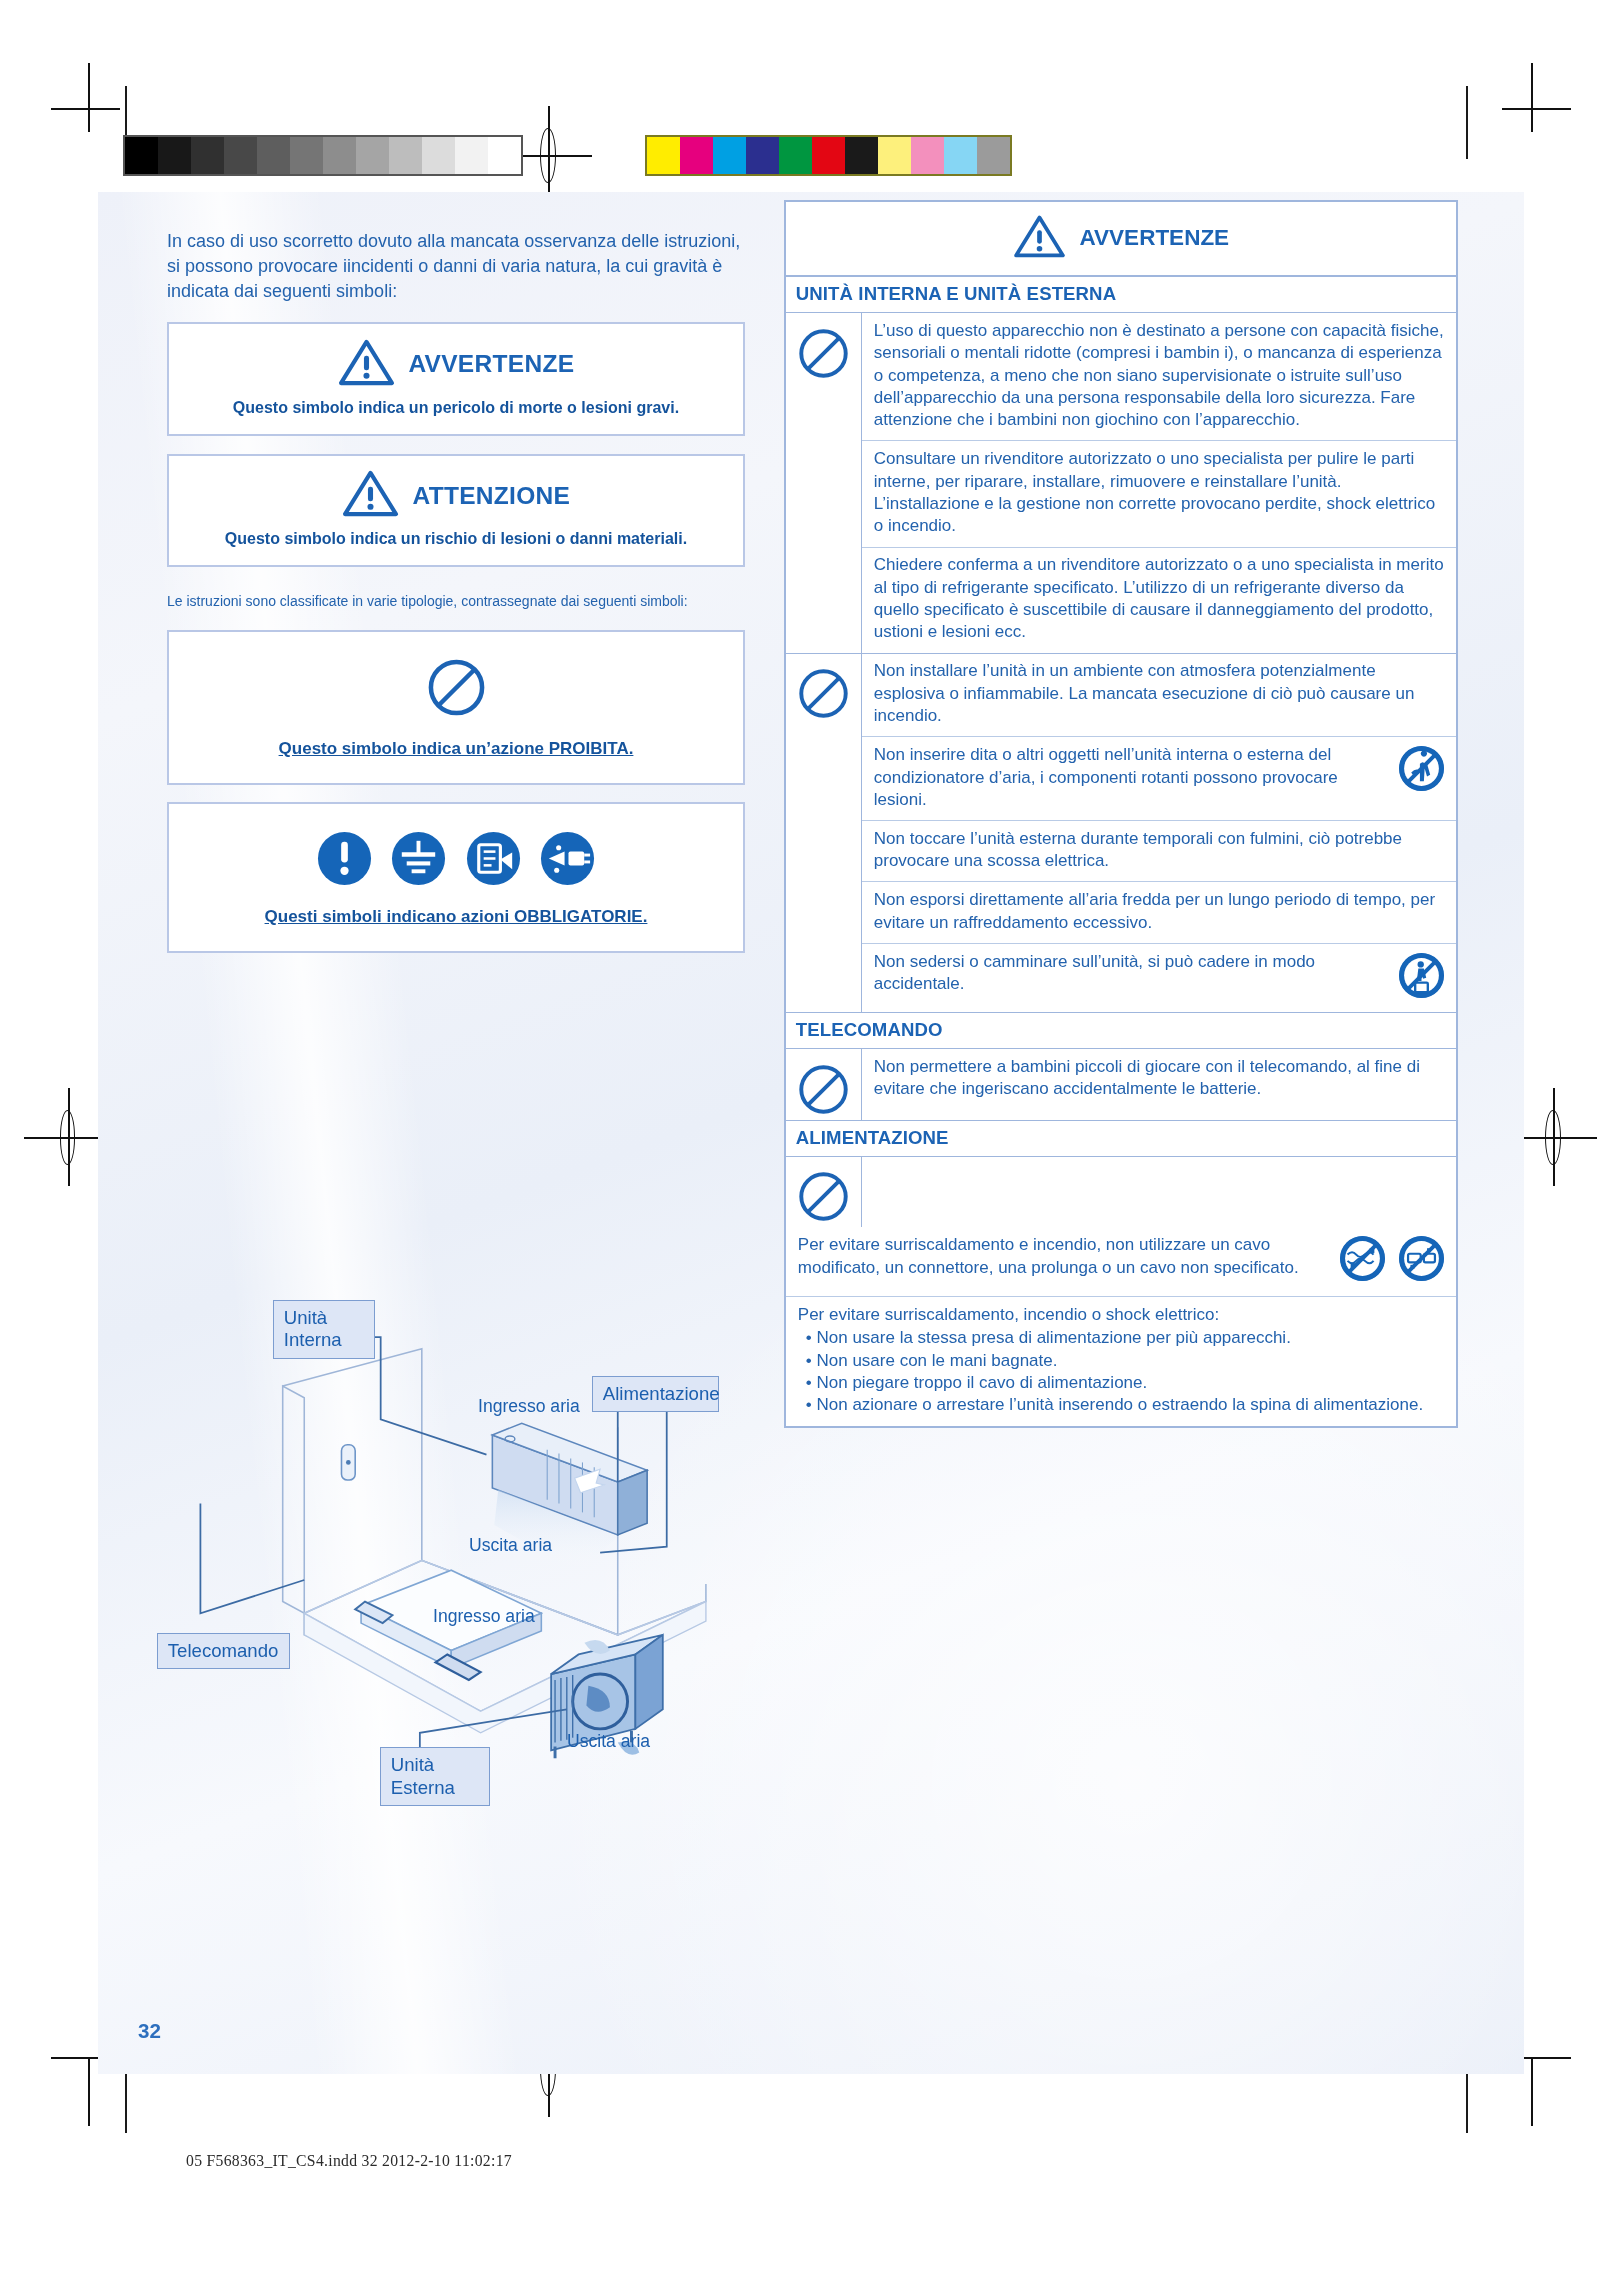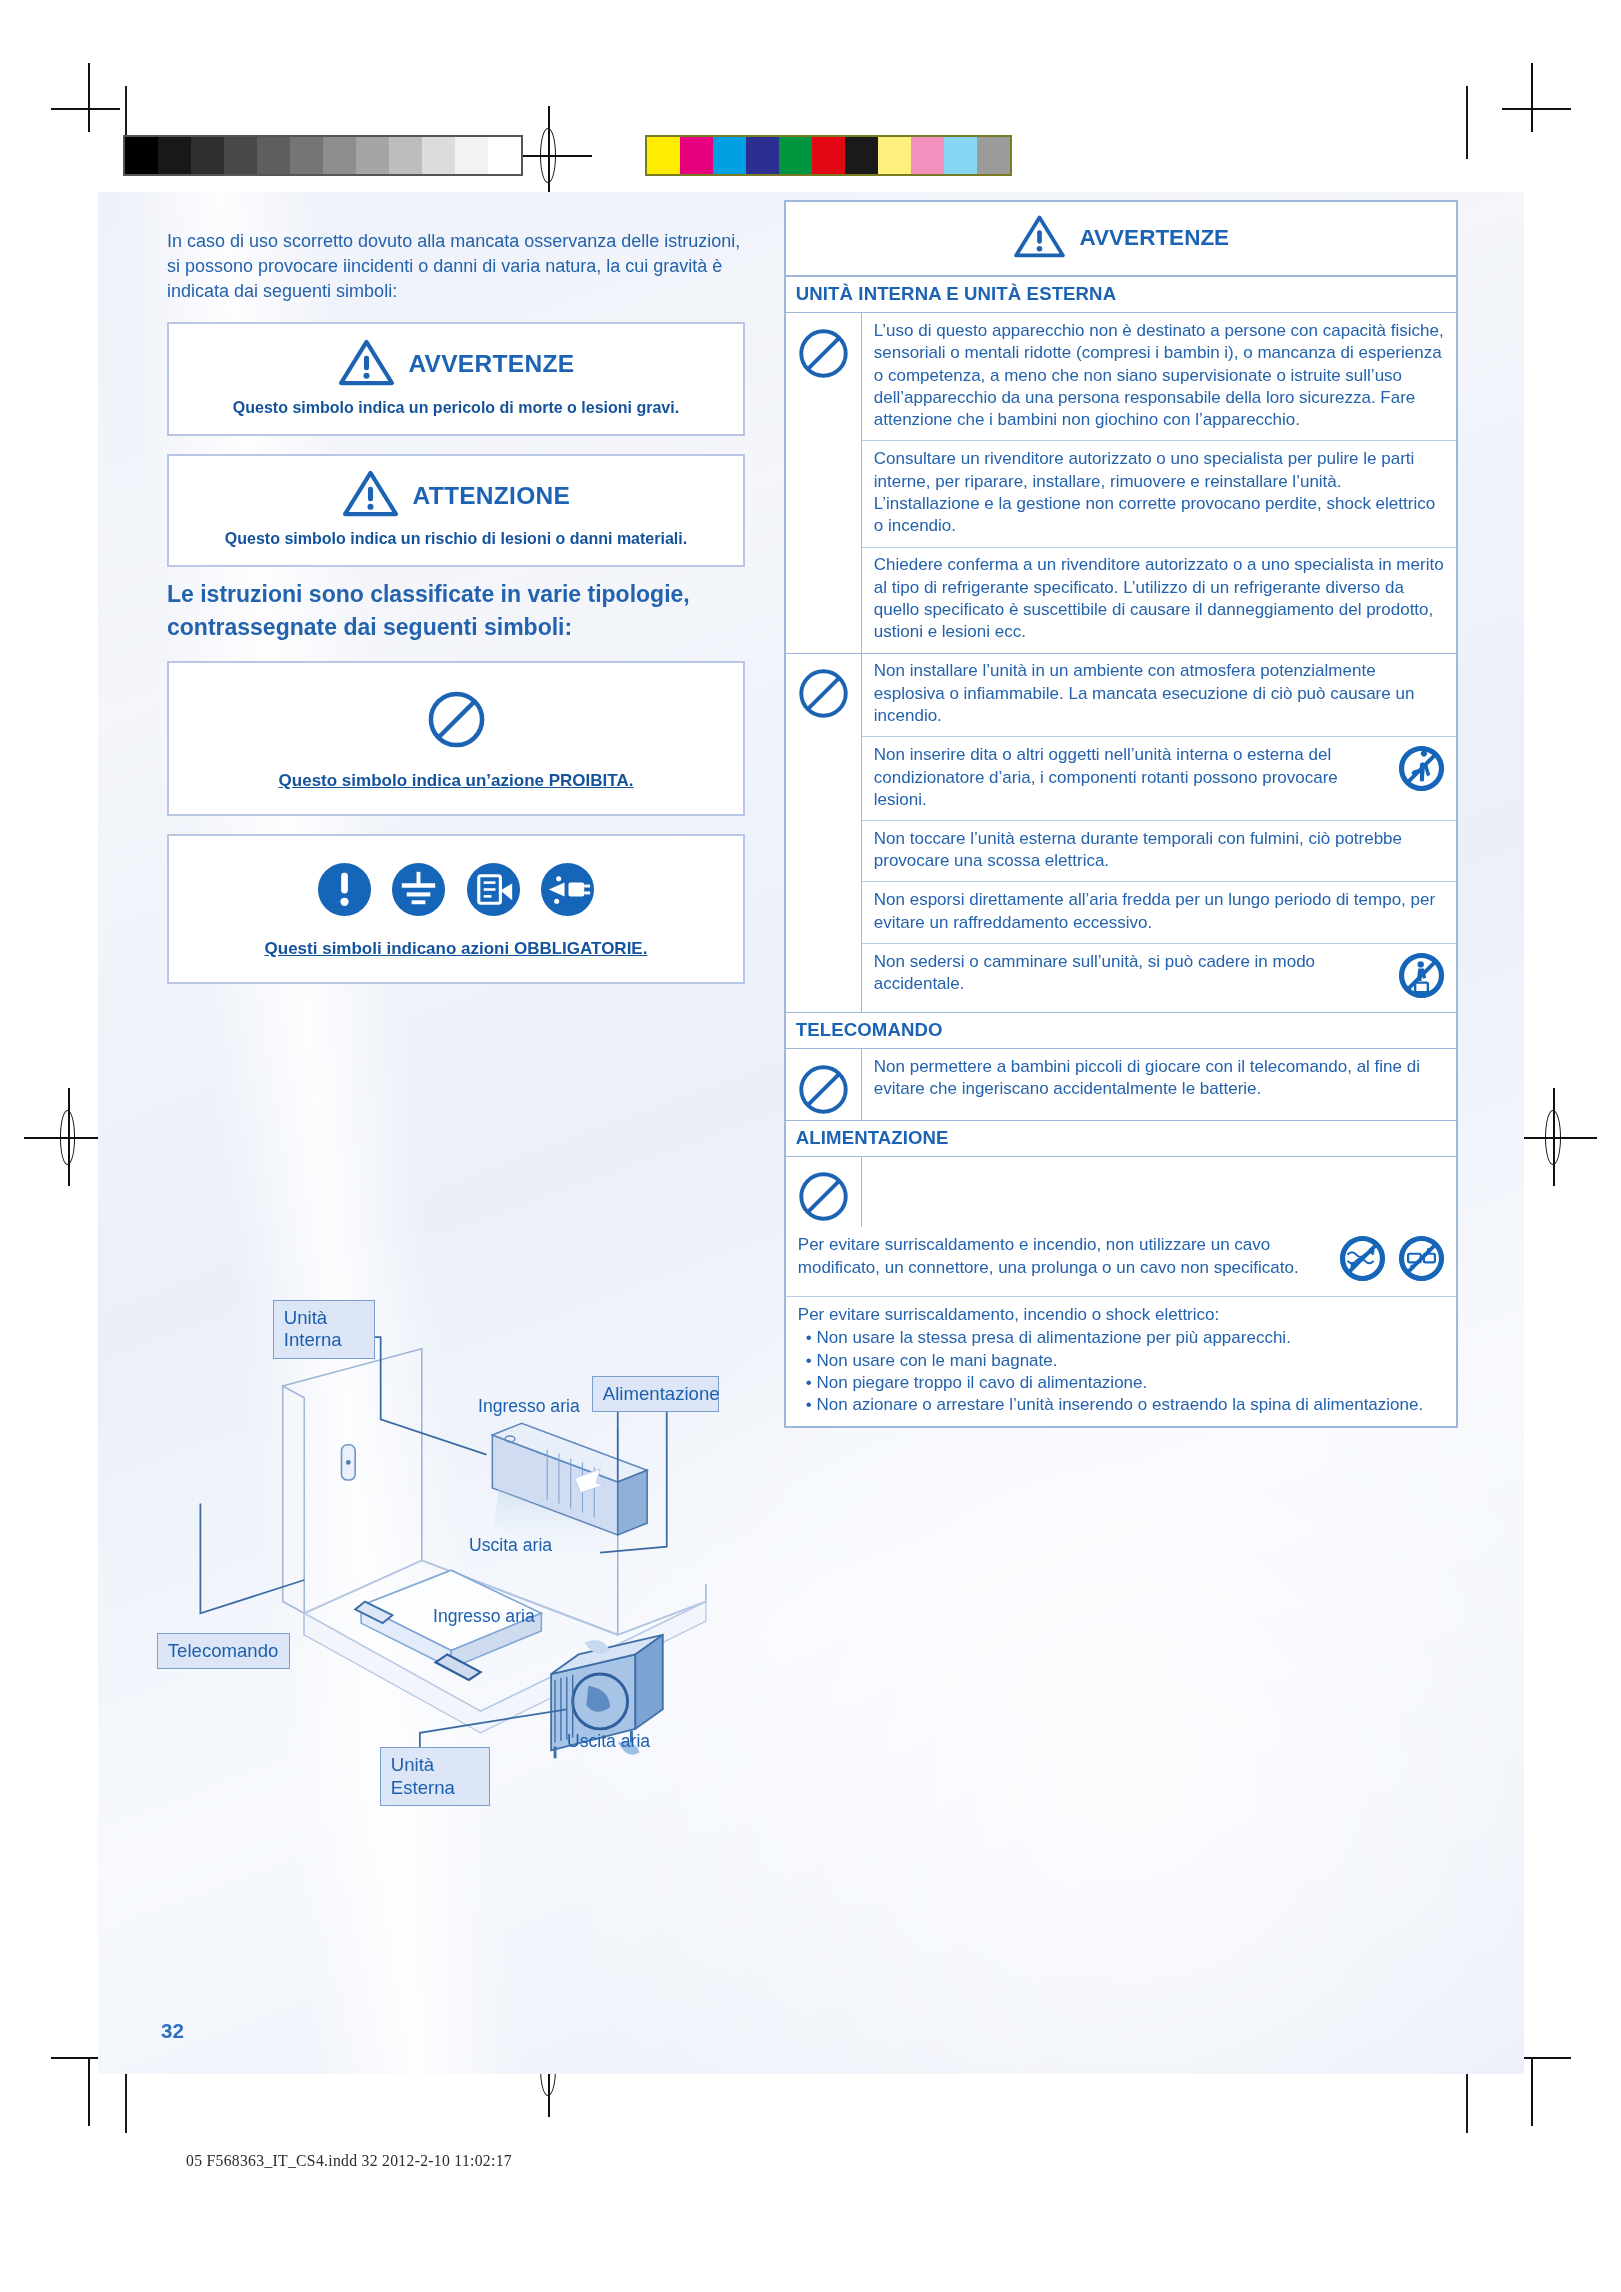--- a/index.html
+++ b/index.html
@@ -92,21 +92,21 @@
     color: #1c63b4; font-size: 24.5px; font-weight: bold; letter-spacing: 0.3px;
   }
   .symbox .cap {
     color: #14539c; font-size: 16px; font-weight: bold; line-height: 1.35;
   }
   .symbox.big { padding-top: 25.5px; padding-bottom: 21.6px; }
   .symbox.big .cap { font-size: 17px; text-decoration: underline; }
   .obl-row { display: flex; align-items: center; justify-content: center; gap: 17.6px; margin-bottom: 15.7px; }
 
   p.classif {
-    color: #2362ad; font-size: 23px; line-height: 1.42; margin-top: 11px; font-weight: bold;
+    color: #2362ad; font-size: 14px; line-height: 1.42; margin-top: 25px;
   }
 
   
   .colR { position: absolute; left: 686px; top: 7.8px; width: 674px; }
   .rtable { border: 2px solid #9fb6dd; background: #fff; }
   .rtable .warnhdr {
     display: flex; align-items: center; justify-content: center; gap: 13.7px;
     padding: 11.8px 0 12.7px; border-bottom: 2px solid #9fb6dd; background: #fff;
   }
   .rtable .warnhdr .kw { color: #1c63b4; font-size: 22.5px; font-weight: bold; }
@@ -141,21 +141,21 @@
     position: absolute;
     background: #dde6f6; border: 1.5px solid #7c9dd0;
     color: #1c5fae; font-size: 18.6px; 
     padding: 5.9px 9.8px; line-height: 1.22;
   }
   .dplain {
     position: absolute; color: #1c5fae; font-size: 17.6px; white-space: nowrap;
   }
 
   .pagenum {
-    position: absolute; left: 63px; bottom: 31px;
+    position: absolute; left: 40px; bottom: 31px;
     color: #2d6fbe; font-size: 20.6px; font-weight: bold;
   }
 
   .footer {
     position: absolute; left: 186px; top: 2152px;
     color: #2b2b2b; font-size: 15.7px;
     font-family: "Liberation Serif", serif;
     letter-spacing: 0.3px;
   }
 </style>

